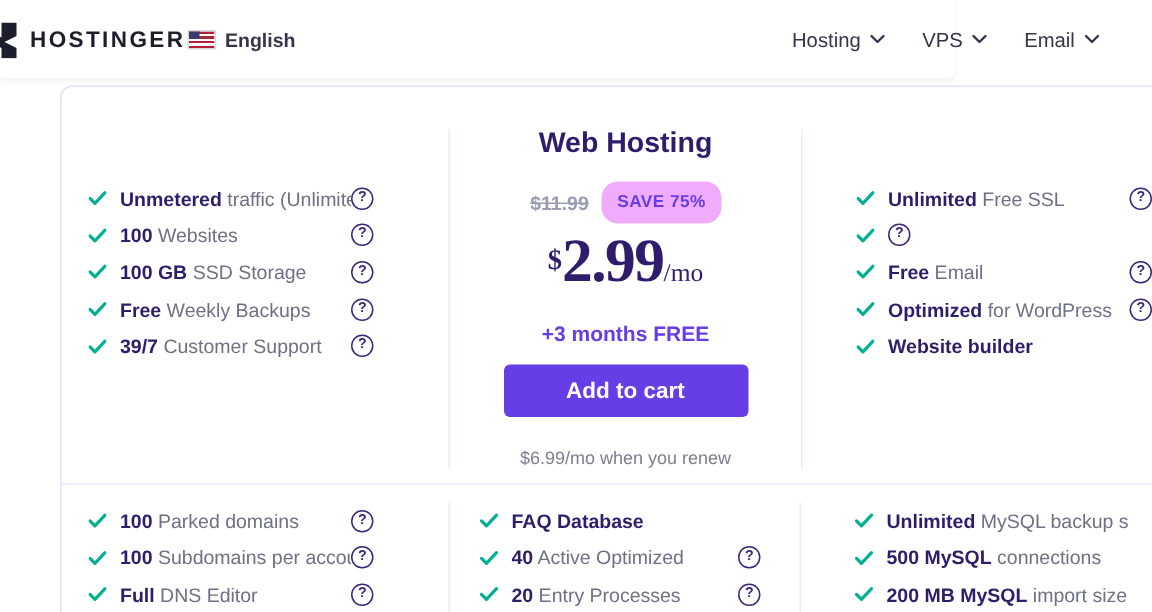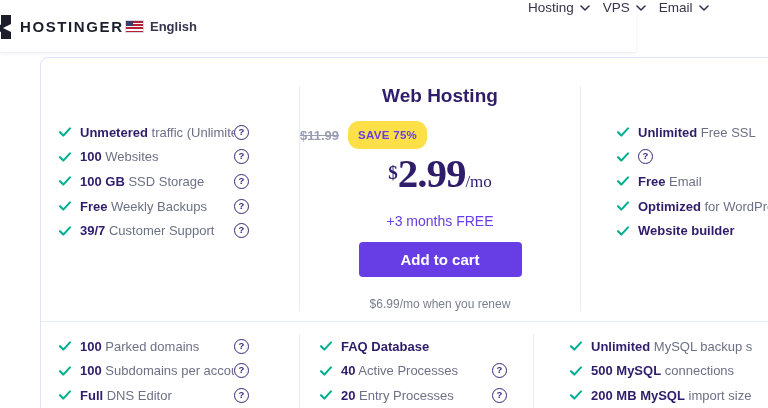--- a/index.html
+++ b/index.html
@@ -10,57 +10,57 @@
     border-bottom:1px solid #eef0f6;box-shadow:0 1px 4px rgba(40,40,80,.06);z-index:5;}
   .brand-wrap{position:absolute;left:0;top:0;height:52px;display:flex;align-items:center;}
   .logo-mark{position:relative;width:12px;height:26px;overflow:hidden;margin-right:8px;}
   .logo-mark svg{position:absolute;left:-16px;top:2px;}
   .brand{font-size:15px;font-weight:bold;letter-spacing:1.6px;color:#1d1e2c;}
   .lang{display:flex;align-items:center;margin-left:22px;cursor:pointer;}
   .flag{width:17px;height:11px;position:relative;margin-right:7px;
     background:repeating-linear-gradient(#b22234 0 1.6px,#fff 1.6px 3.2px);outline:1px solid #d8dae2;}
   .flag::after{content:"";position:absolute;left:0;top:0;width:7px;height:5px;background:#3c3b6e;}
   .lang-label{font-size:13px;font-weight:bold;color:#36344d;}
-  .nav{position:absolute;left:528px;top:0;height:52px;display:flex;align-items:flex-start;gap:13px;white-space:nowrap;}
+  .nav{position:absolute;left:528px;top:0;height:52px;display:flex;align-items:center;gap:25px;white-space:nowrap;}
   .nav-item{display:flex;align-items:center;gap:6px;font-size:13.5px;color:#36344d;cursor:pointer;}
   .chev{width:10px;height:6px;display:inline-block;}
 
   
   .card{position:absolute;left:40px;top:57px;width:1100px;height:600px;background:#fff;
     border:1px solid #dde3f8;border-radius:8px;box-sizing:border-box;}
   .top-section{display:flex;padding:28px 0 10px 0;}
   .bottom-section{display:flex;border-top:1px solid #e7ebfa;padding-top:12px;}
 
   .col{box-sizing:border-box;}
   .col-left{width:258px;padding:0 50px 0 18px;}
   .col-mid-borders{border-left:1px solid #e7ebfa;border-right:1px solid #e7ebfa;}
-  .col-center{width:282px;text-align:center;}
+  .col-center{width:236px;text-align:center;}
   .col-right{width:233px;padding-left:36px;}
   .col-b2{width:235px;padding:0 26px 0 20px;}
   .top-rows{margin-top:34px;}
 
   .feature-row{display:flex;align-items:center;height:24.6px;font-size:13px;color:#6d7086;}
   .feature-label{flex:1;white-space:nowrap;overflow:hidden;}
   .feature-bold{font-weight:bold;color:#2f1c6a;}
   .check-icon{width:12px;height:10px;margin-right:9px;flex:none;}
   .help-icon{flex:none;width:15px;height:15px;border:1.4px solid #39277a;border-radius:50%;
     box-sizing:border-box;color:#39277a;font-size:9.5px;font-weight:bold;line-height:12px;
     text-align:center;cursor:pointer;}
 
   
   .plan-title{font-size:19px;font-weight:bold;color:#2f1c6a;line-height:20px;}
-  .price-row{margin-top:18px;display:flex;align-items:center;gap:9px;height:22px;}
+  .price-row{margin-top:18px;display:flex;align-items:center;justify-content:center;gap:9px;height:22px;}
   .old-price{font-size:13px;font-weight:bold;color:#9a9db1;text-decoration:line-through;}
-  .save-badge{background:#fde047;color:#673de6;font-size:11.5px;font-weight:bold;
+  .save-badge{background:#f0abfc;color:#673de6;font-size:11.5px;font-weight:bold;
     padding:8px 10px;border-radius:11px;letter-spacing:.3px;}
   .big-price{margin-top:5px;color:#2f1c6a;line-height:44px;font-family:Liberation Serif, serif;}
   .big-price .cur{font-size:19px;font-weight:bold;vertical-align:8px;}
   .big-price .amt{font-size:41px;font-weight:bold;letter-spacing:-1px;}
   .big-price .per{font-size:17px;color:#2f1c6a;}
-  .promo{margin-top:9px;font-size:14px;font-weight:normal;color:#673de6;}
+  .promo{margin-top:9px;font-size:14px;font-weight:bold;color:#673de6;}
   .cta-btn{margin-top:13px;width:163px;height:35px;background:#673de6;border:none;border-radius:4px;
     color:#fff;font-size:15px;font-weight:bold;cursor:pointer;font-family:inherit;}
   .renew-note{margin-top:20px;font-size:12px;color:#7b7e90;}
 </style>
 </head>
 <body>
 
 <div class="header">
   <div class="brand-wrap">
     <span class="logo-mark">
@@ -244,21 +244,21 @@
       <path d="M1 5.2 L4.3 8.6 L11 1.4" fill="none" stroke="#00b090" stroke-width="2.1" stroke-linecap="round" stroke-linejoin="round"></path>
     </svg>
     <span class="feature-label"><span class="feature-bold">FAQ Database</span><span></span></span>
     <span class="help-icon" style="visibility: hidden;">?</span>
   </div>
 
   <div class="feature-row">
     <svg class="check-icon" viewBox="0 0 12 10">
       <path d="M1 5.2 L4.3 8.6 L11 1.4" fill="none" stroke="#00b090" stroke-width="2.1" stroke-linecap="round" stroke-linejoin="round"></path>
     </svg>
-    <span class="feature-label"><span class="feature-bold">40</span><span> Active Processes</span></span>
+    <span class="feature-label"><span class="feature-bold">40</span><span> Active Optimized</span></span>
     <span class="help-icon">?</span>
   </div>
 
   <div class="feature-row">
     <svg class="check-icon" viewBox="0 0 12 10">
       <path d="M1 5.2 L4.3 8.6 L11 1.4" fill="none" stroke="#00b090" stroke-width="2.1" stroke-linecap="round" stroke-linejoin="round"></path>
     </svg>
     <span class="feature-label"><span class="feature-bold">20</span><span> Entry Processes</span></span>
     <span class="help-icon">?</span>
   </div>

